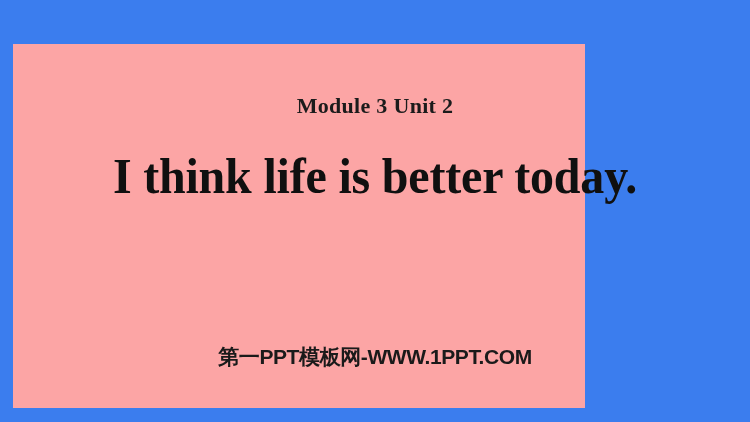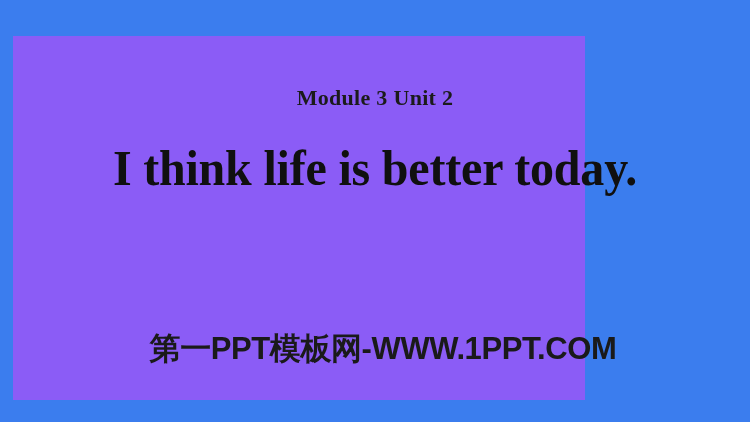--- a/index.html
+++ b/index.html
@@ -26,24 +26,24 @@
   }
   .band-top    { left: 0; top: 0; width: 750px; height: 48px; }
   .band-bottom { left: 0; top: 412px; width: 750px; height: 10px; }
   .band-left   { left: 0; top: 0; width: 13px; height: 422px; }
   .band-right  { left: 737px; top: 0; width: 13px; height: 422px; }
 
   
   .canvas {
     position: absolute;
     left: 13px;
-    top: 36px;
+    top: 44px;
     width: 572px;
     height: 364px;
-    background: #8b5cf6;
+    background: #fca5a5;
   }
 
   .subtitle {
     position: absolute;
     left: 0;
     top: 49px;
     width: 724px;
     text-align: center;
     font-family: "Liberation Serif", "DejaVu Serif", serif;
     font-weight: bold;
@@ -72,26 +72,25 @@
   }
 
   .watermark {
     position: absolute;
     left: 0;
     top: 294px;
     width: 724px;
     text-align: center;
     font-family: "Liberation Sans", "DejaVu Sans", sans-serif;
     font-weight: bold;
-    font-size: 31px;
+    font-size: 21px;
     line-height: 38px;
     color: #1a1a1a;
     letter-spacing: -0.4px;
     white-space: nowrap;
-    padding-left: 8px;
   }
 </style>
 </head>
 <body>
 
 <div class="slide">
 
   <div class="band band-top"></div>
   <div class="band band-bottom"></div>
   <div class="band band-left"></div>

